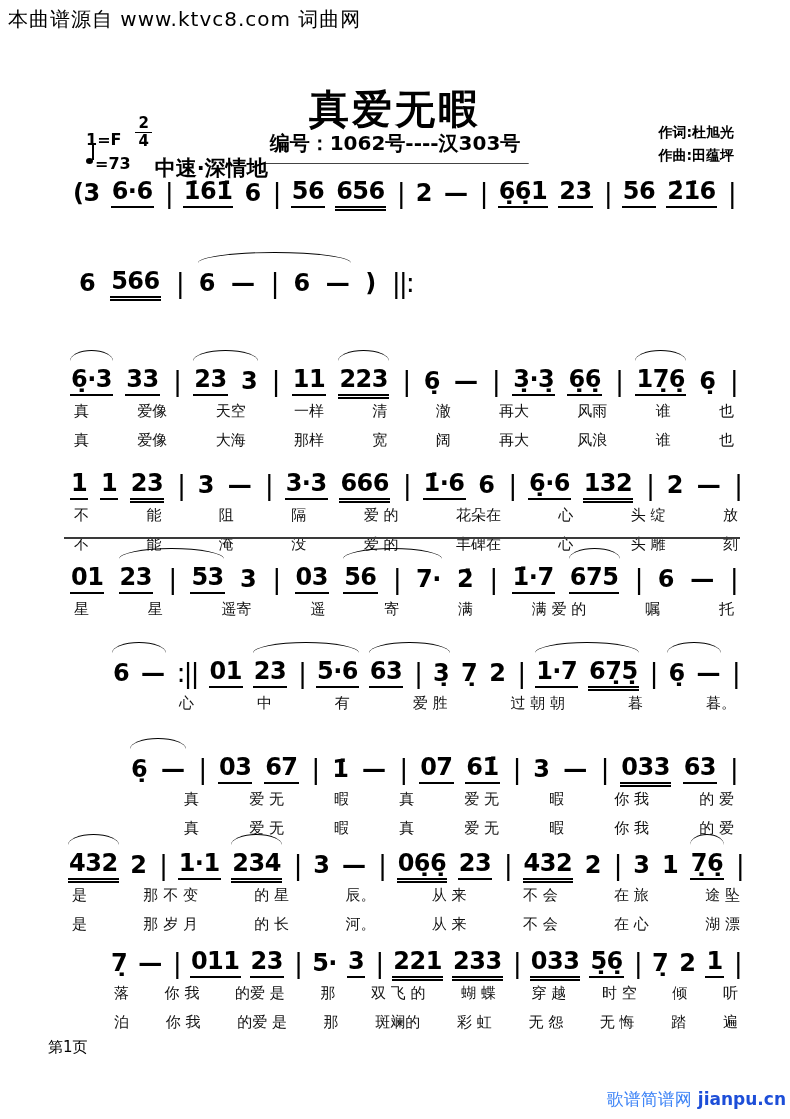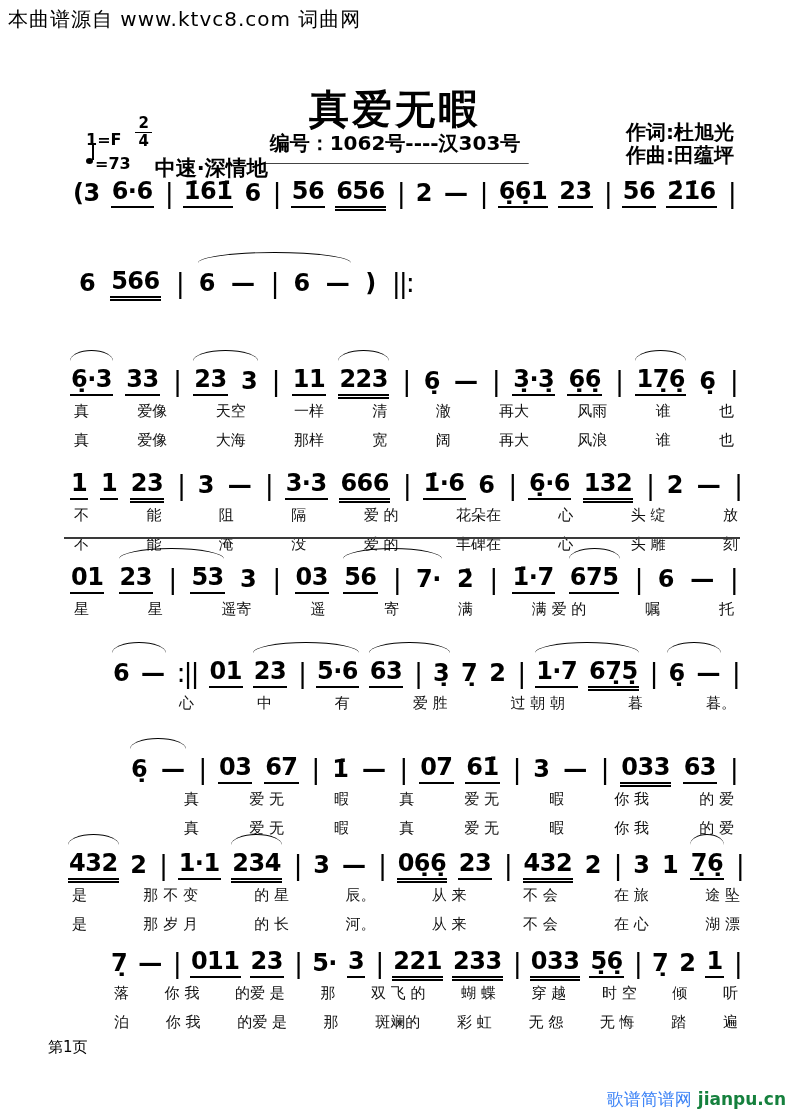--- a/index.html
+++ b/index.html
@@ -7,21 +7,21 @@
         font-family:"DejaVu Sans",sans-serif;color:#000;}
 
   .source-note{position:absolute;left:8px;top:6px;font-size:20px;font-weight:400;letter-spacing:1px;}
 
   .title{position:absolute;left:0;right:0;top:82px;text-align:center;
          font-family:"DejaVu Serif",serif;font-size:40px;font-weight:700;letter-spacing:3px;}
 
   .serial{position:absolute;left:50%;transform:translateX(-50%);top:130px;
           font-size:20px;font-weight:700;border-bottom:1px solid #444;padding:0 8px 6px;}
 
-  .credits{position:absolute;right:56px;top:121px;font-size:20px;font-weight:700;line-height:23px;}
+  .credits{position:absolute;right:56px;top:121px;font-size:14px;font-weight:700;line-height:23px;}
 
   .keyblock{position:absolute;left:86px;top:116px;font-size:16px;font-weight:700;}
   .kb-line1{display:flex;align-items:flex-end;}
   .timesig{display:inline-flex;flex-direction:column;align-items:center;
            font-size:15px;line-height:15px;margin-left:14px;}
   .ts-top{border-bottom:1.5px solid #000;padding:0 3px 1px;}
   .ts-bottom{padding-top:1px;}
   .kb-line2{display:flex;align-items:flex-start;margin-top:5px;}
   .qnote{width:7px;height:6px;background:#000;border-radius:50%;display:inline-block;
          position:relative;margin-right:2px;top:4px;}
@@ -436,16 +436,16 @@
           <span class="lyric-group">遍</span>
         </div>
       </div>
     </div>
 
   <div class="artifact"></div>
 
   <div class="footer-page">第1页</div>
 
   <div class="watermark">
-    <span class="wm-name">歌谱简谱网</span><span class="wm-url" style="color: #15803d;">jianpu.cn</span>
+    <span class="wm-name">歌谱简谱网</span><span class="wm-url" style="color: #1d4ed8;">jianpu.cn</span>
   </div>
 
 </div>
 
 </body></html>

